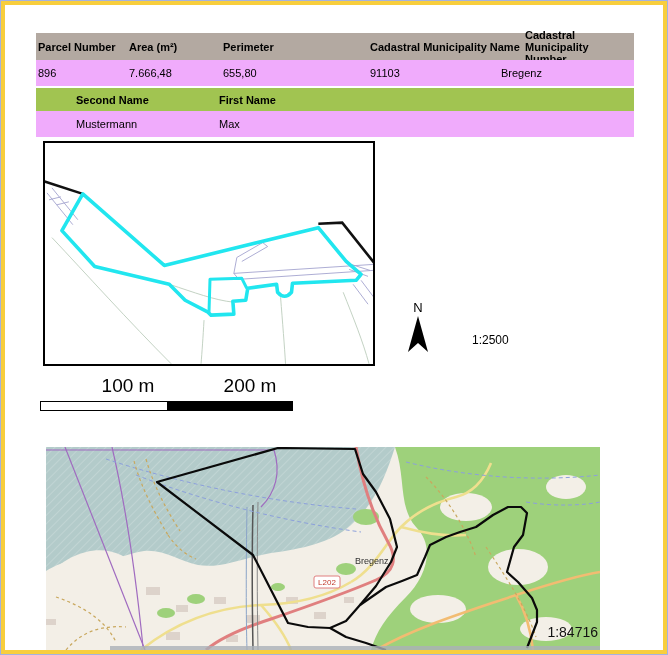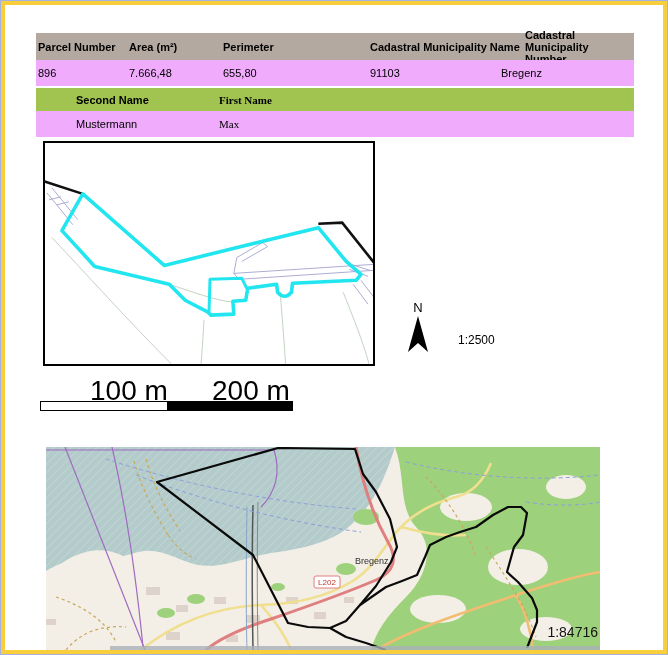--- a/index.html
+++ b/index.html
@@ -10,31 +10,31 @@
   
   .thead{left:36px;width:598px;display:flex;}
   .t1{top:33px;height:27px;background:#b3a9a1;}
   .t2{top:88px;height:23px;background:#a1c451;}
   .trow{left:36px;width:598px;display:flex;background:#f0abfc;}
   .r1{top:60px;height:26px;}
   .r2{top:111px;height:26px;}
   .cell{box-sizing:border-box;padding:0 2px;display:flex;align-items:center;font-size:11px;line-height:12px;}
   .hcell{font-weight:bold;}
   .c1{width:91px;} .c2{width:94px;} .c3{width:147px;} .c4{width:111px;} .c5{width:155px;}
-  .d1{width:181px;padding-left:40px;} .d2{width:417px;font-family:Liberation Serif, serif;}
+  .d1{width:181px;padding-left:40px;} .d2{width:417px;}
   
   .detail-map{left:43px;top:141px;width:332px;height:225px;border:2px solid #000;background:#fff;box-sizing:border-box;overflow:hidden;}
   .detail-map svg{display:block;}
   
   .north{left:399px;top:300px;width:38px;height:58px;text-align:center;}
   .north .n-label{font-size:13px;display:block;height:14px;}
-  .scale-detail{left:458px;top:333px;font-size:12px;}
+  .scale-detail{left:472px;top:333px;font-size:12px;}
   
   .scalebar{left:40px;top:375px;width:256px;height:39px;}
-  .sb-label{position:absolute;top:0;font-size:28px;white-space:nowrap;}
+  .sb-label{position:absolute;top:0;font-size:19px;white-space:nowrap;}
   .sb-100{left:50px;width:76px;text-align:center;}
   .sb-200{left:172px;width:76px;text-align:center;}
   .sb-bar{position:absolute;top:26px;left:0;height:10px;width:253px;border:1px solid #000;box-sizing:border-box;background:#fff;}
   .sb-black{position:absolute;top:0;left:126px;height:8px;width:126px;background:#000;}
   
   .overview-map{left:46px;top:447px;width:554px;height:203px;overflow:hidden;background:#f3efe7;}
   .overview-map svg{display:block;}
   svg text{font-family:"Liberation Sans",sans-serif;}
 </style>
 </head>

